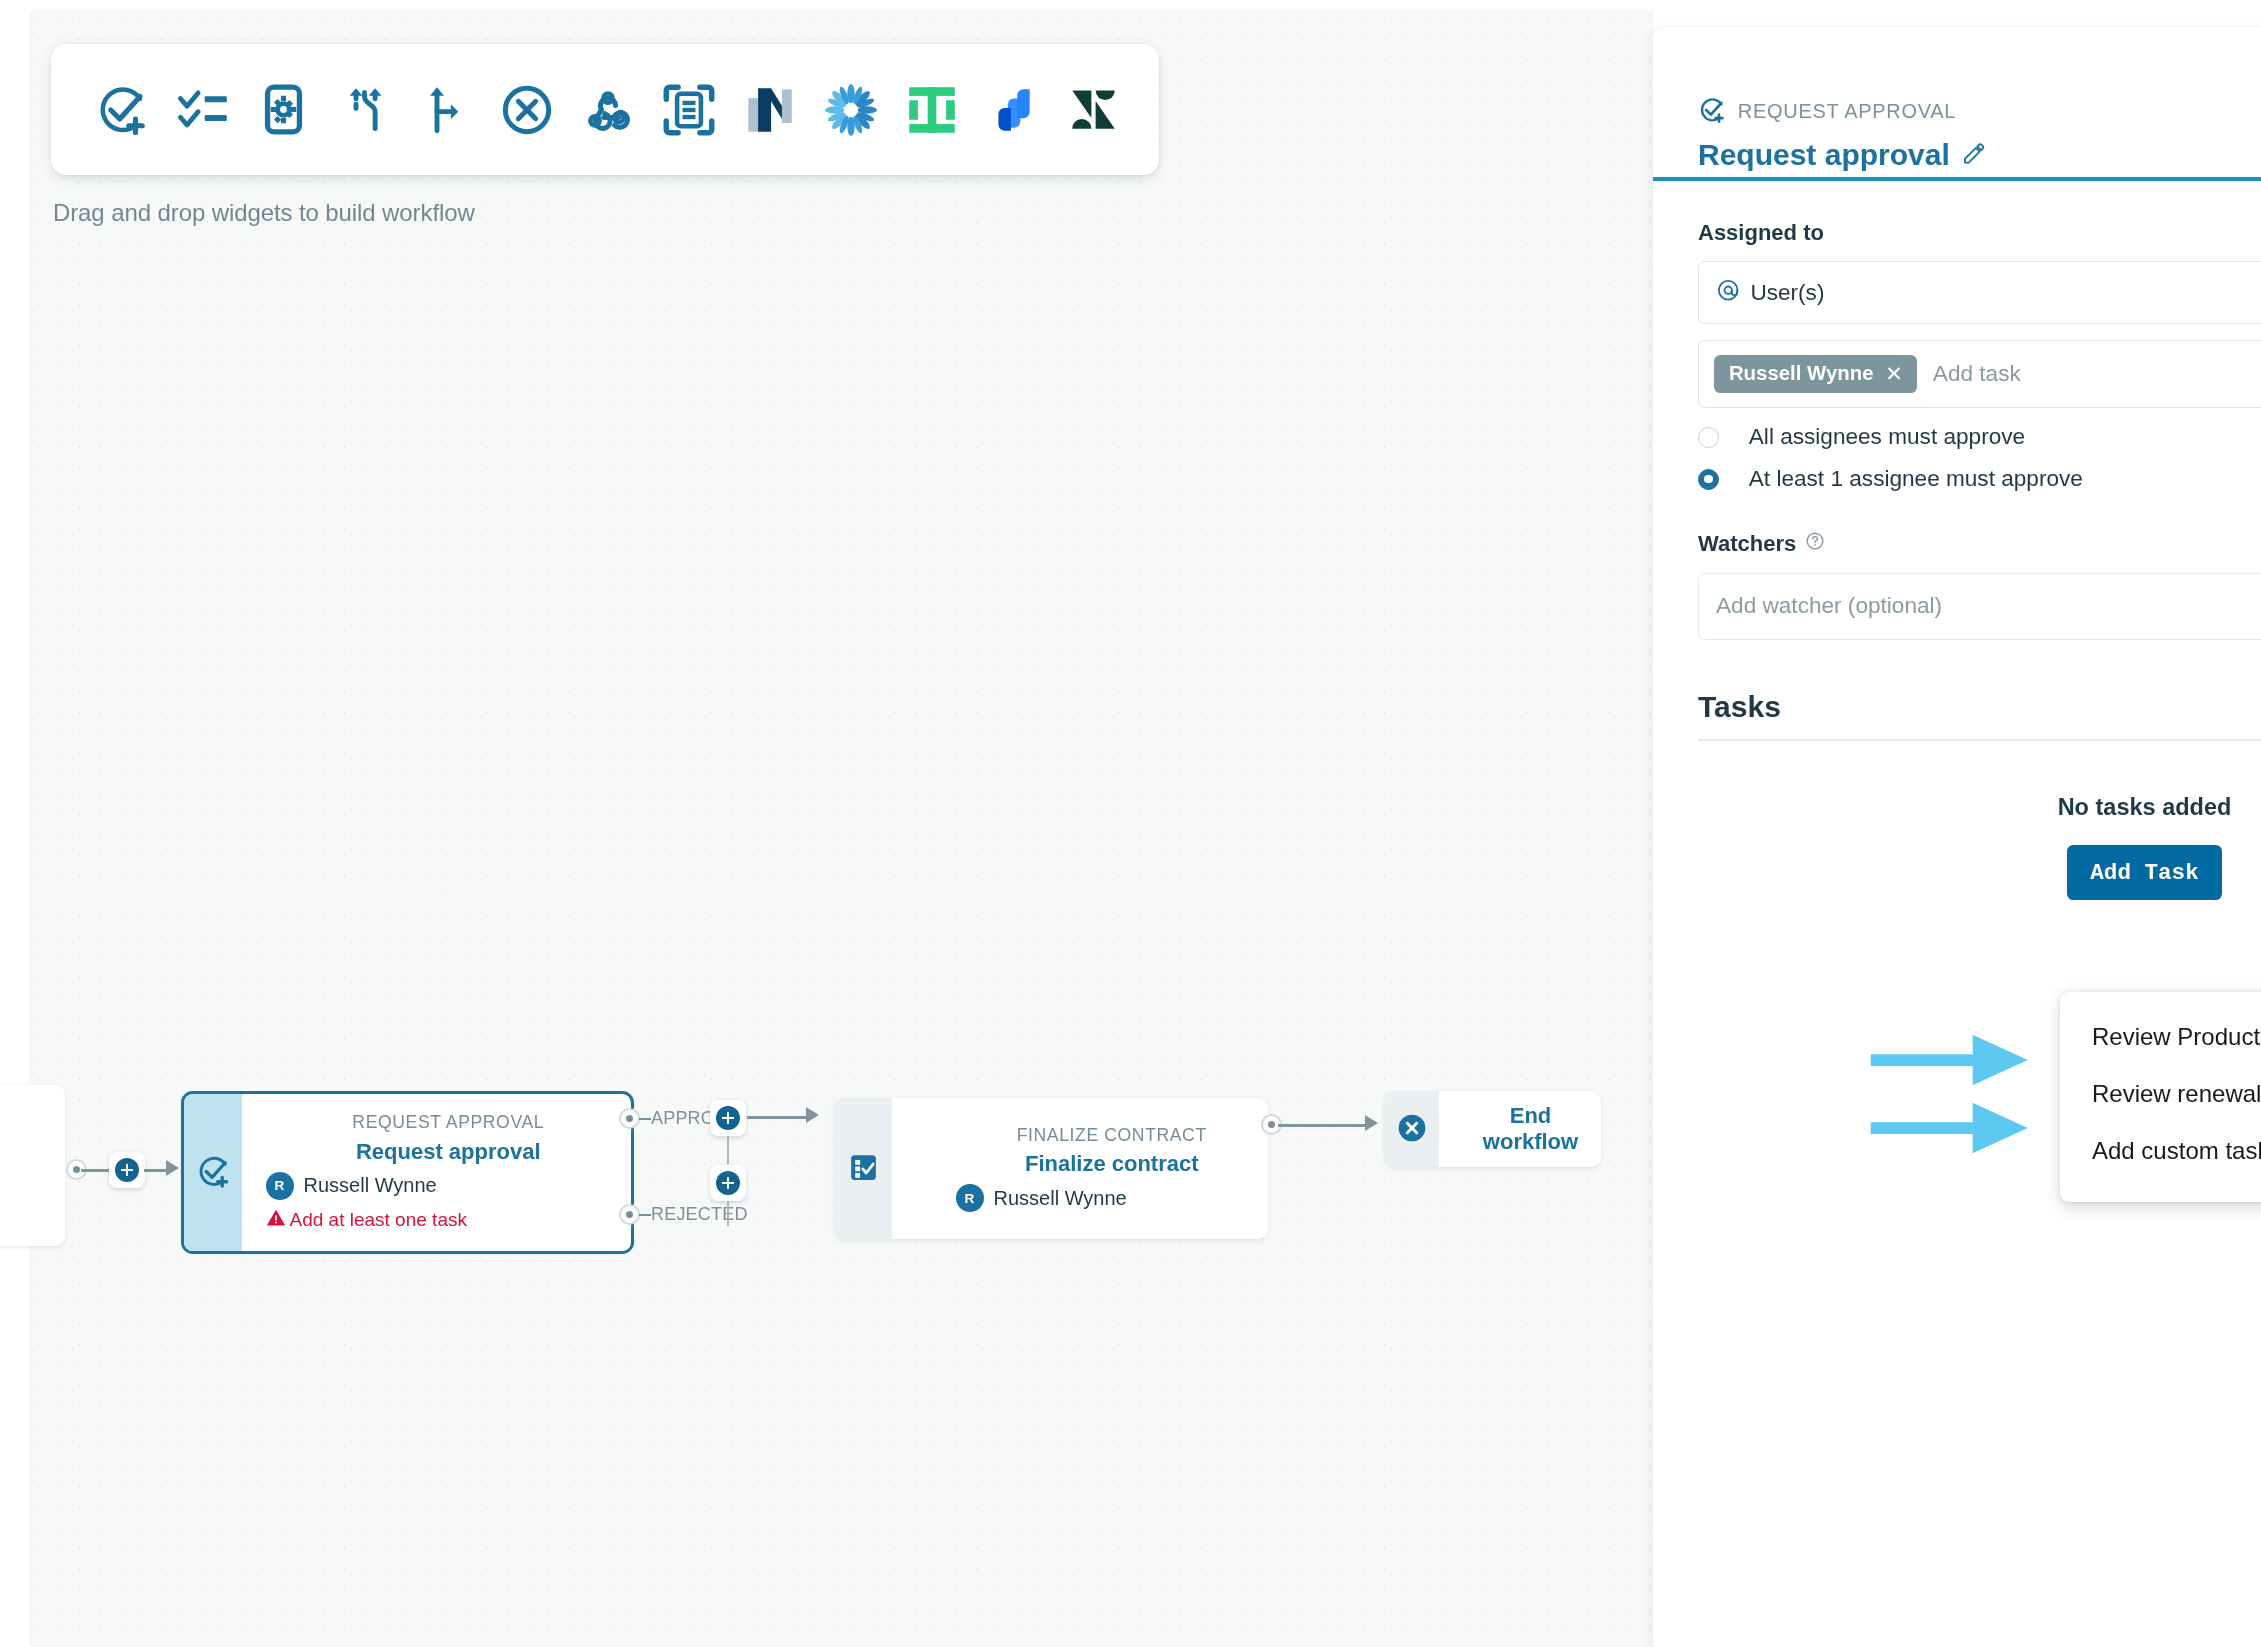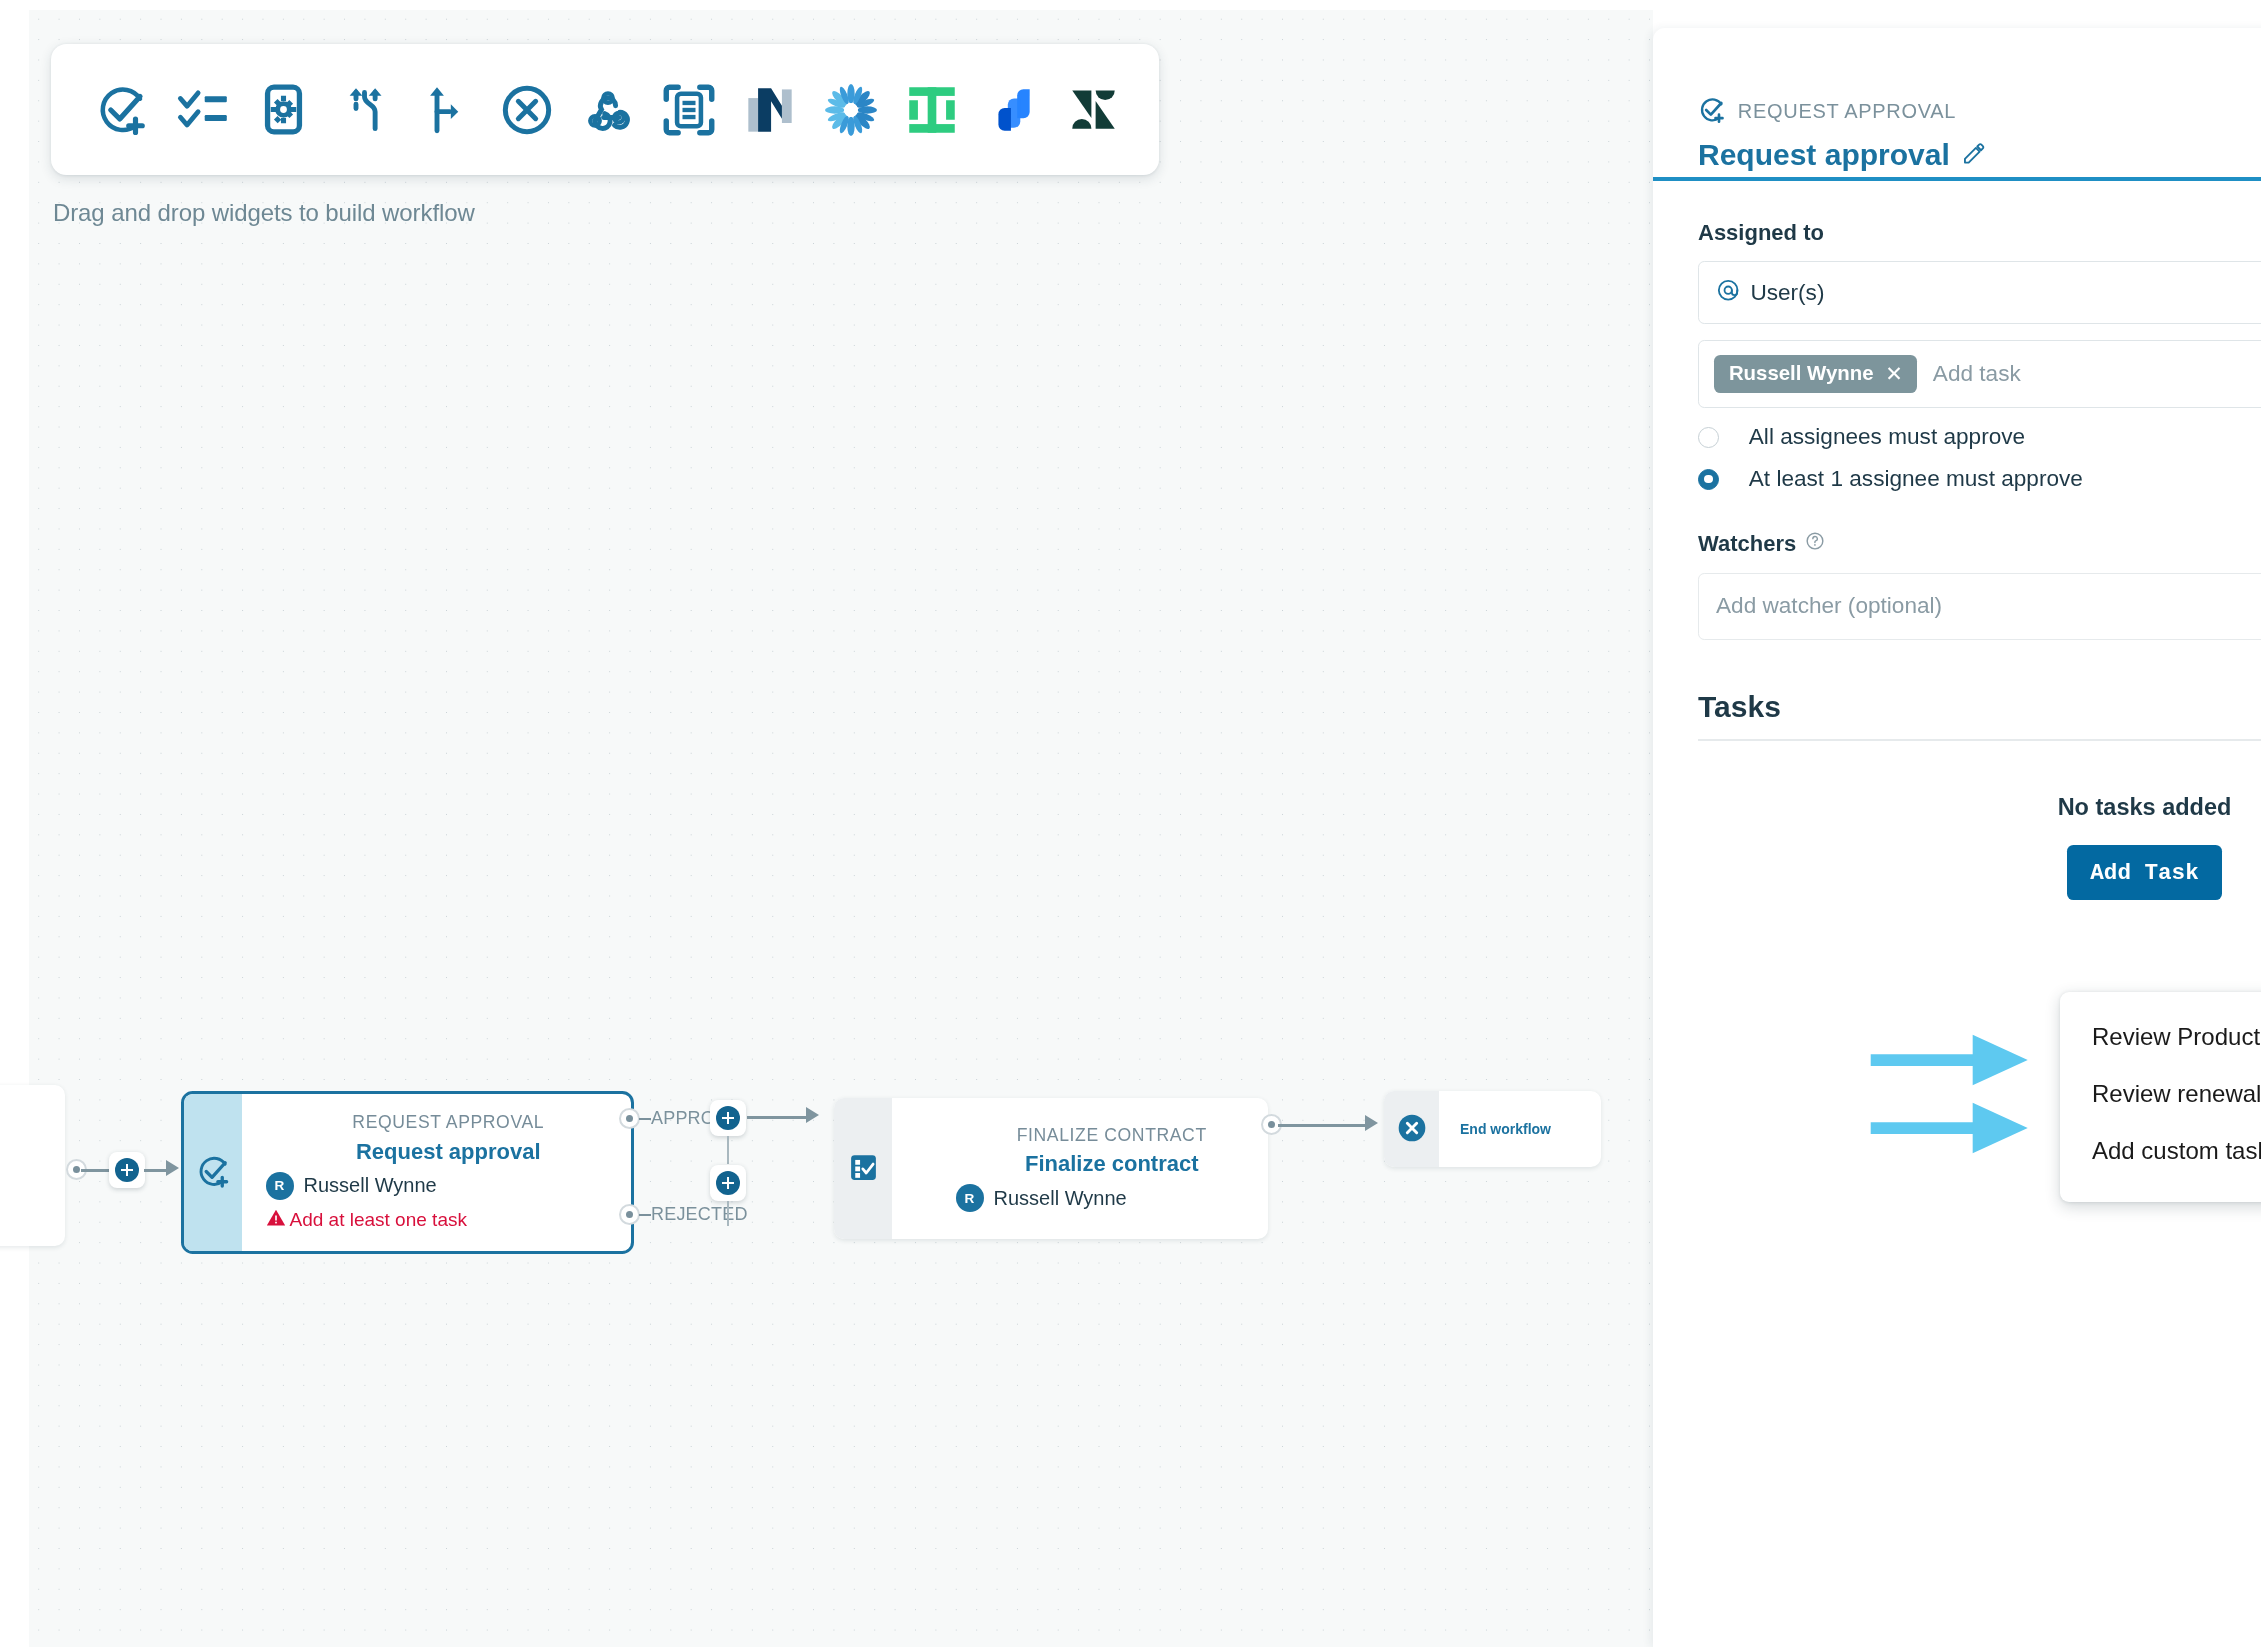--- a/index.html
+++ b/index.html
@@ -126,21 +126,21 @@
   #node-end-workflow {
     left: 1384px; top: 1091px;
     width: 217px; height: 76px;
     box-shadow: 0 1.4px 4.1px rgba(31,54,66,0.10);
     align-items: center;
   }
   #node-end-workflow .node-stripe {
     width: 55px; height: 76px; background: #eceff1;
   }
   #node-end-workflow .end-label {
-    font-size: 14px; color: #1b72a0; font-weight: bold;
+    font-size: 22px; color: #1b72a0; font-weight: bold;
     padding-left: 21px;
   }
 
   
   #node-start-stub {
     position: absolute;
     left: -54px; top: 1085px;
     width: 119px; height: 161px;
     background: #ffffff;
     border-radius: 10px;

